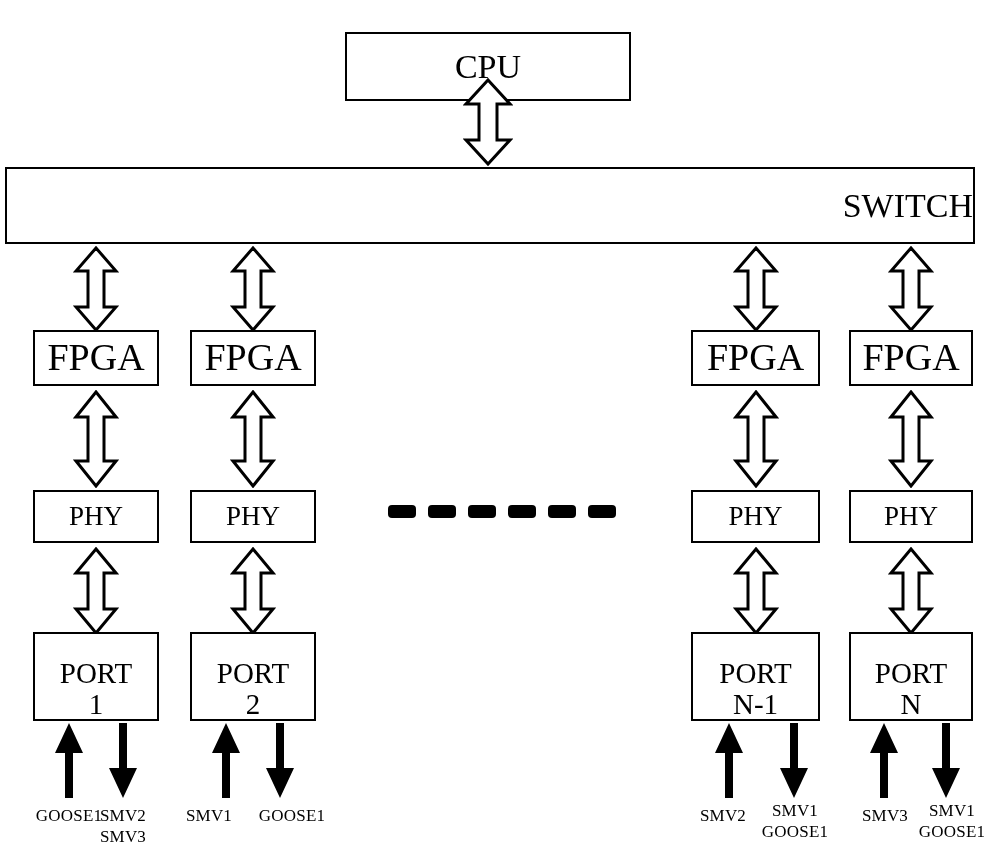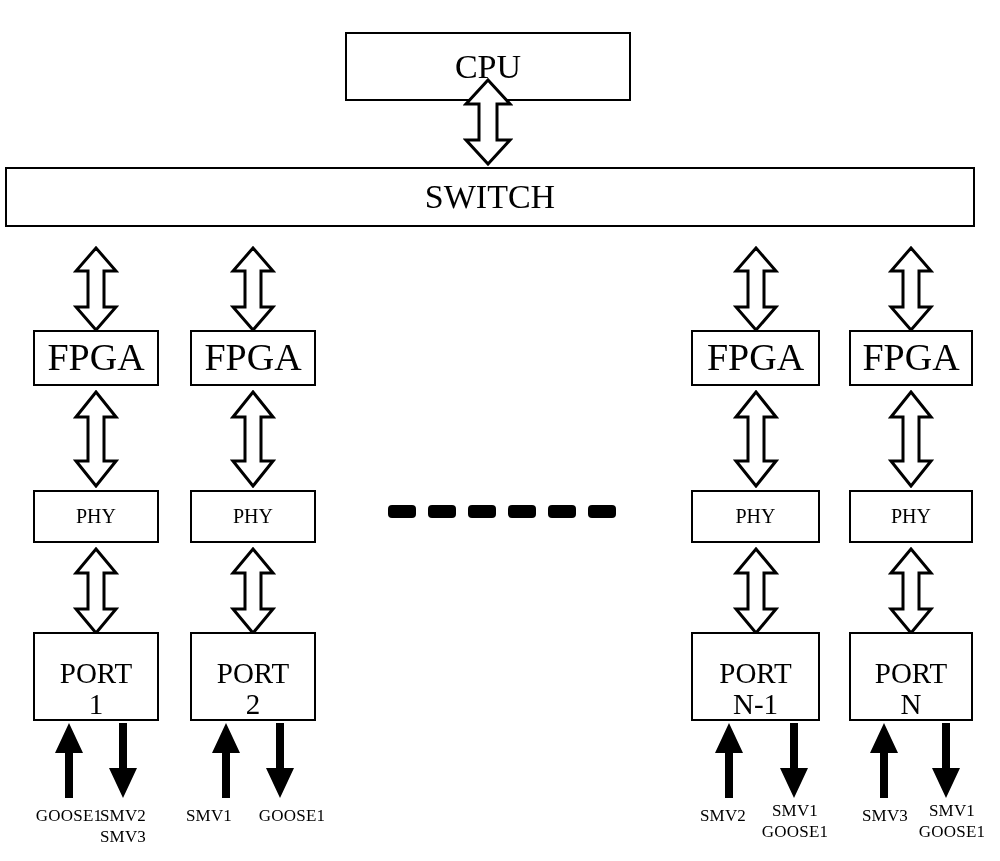--- a/index.html
+++ b/index.html
@@ -26,21 +26,21 @@
     align-items: center;
     justify-content: center;
     text-align: center;
     color: #000000;
     line-height: 1.05;
     white-space: pre-line;
   }
   .node-cpu   { font-size: 34px; }
   .node-switch{ font-size: 34px; }
   .node-fpga  { font-size: 38px; }
-  .node-phy   { font-size: 20px; }
+  .node-phy   { font-size: 27px; }
   .node-port  { font-size: 29px; align-items: flex-end; }
 
   
   .dbl-arrow {
     position: absolute;
   }
   .dbl-arrow svg { display: block; }
 
   
   .solid-arrow { position: absolute; }
@@ -78,21 +78,21 @@
   <div class="node node-cpu" style="left:345px; top:4px; width:286px; height:69px;margin-top:28px;">
     <span>CPU</span>
   </div>
 
   <div class="dbl-arrow" style="left:463px; top:78px;">
     <svg width="50" height="88" viewBox="0 0 50 88">
       <polygon points="25,2 47,26 34,26 34,62 47,62 25,86 3,62 16,62 16,26 3,26" fill="#ffffff" stroke="#000000" stroke-width="3" stroke-linejoin="miter"></polygon>
     </svg>
   </div>
 
-  <div class="node node-switch" style="left:5px; top:167px; width:970px; height:60px;">
+  <div class="node node-switch" style="left:5px; top:167px; width:970px; height:77px;justify-content:flex-end;">
     <span>SWITCH</span>
   </div>
 
   <div class="dbl-arrow" style="left:73px; top:246px;">
     <svg width="46" height="86" viewBox="0 0 46 86">
       <polygon points="23,2 43,25 31,25 31,61 43,61 23,84 3,61 15,61 15,25 3,25" fill="#ffffff" stroke="#000000" stroke-width="3" stroke-linejoin="miter"></polygon>
     </svg>
   </div>
   <div class="dbl-arrow" style="left:230px; top:246px;">
     <svg width="46" height="86" viewBox="0 0 46 86">

